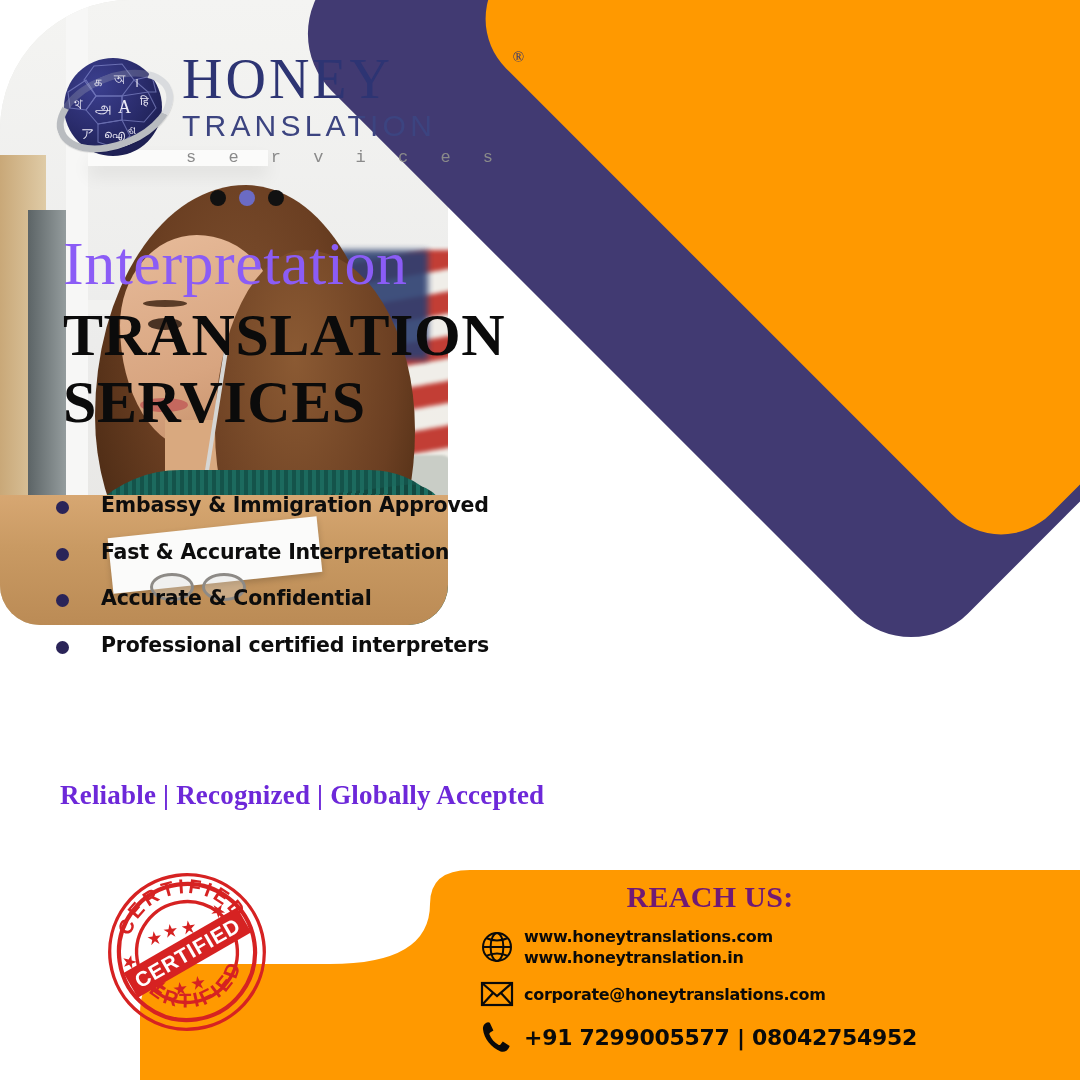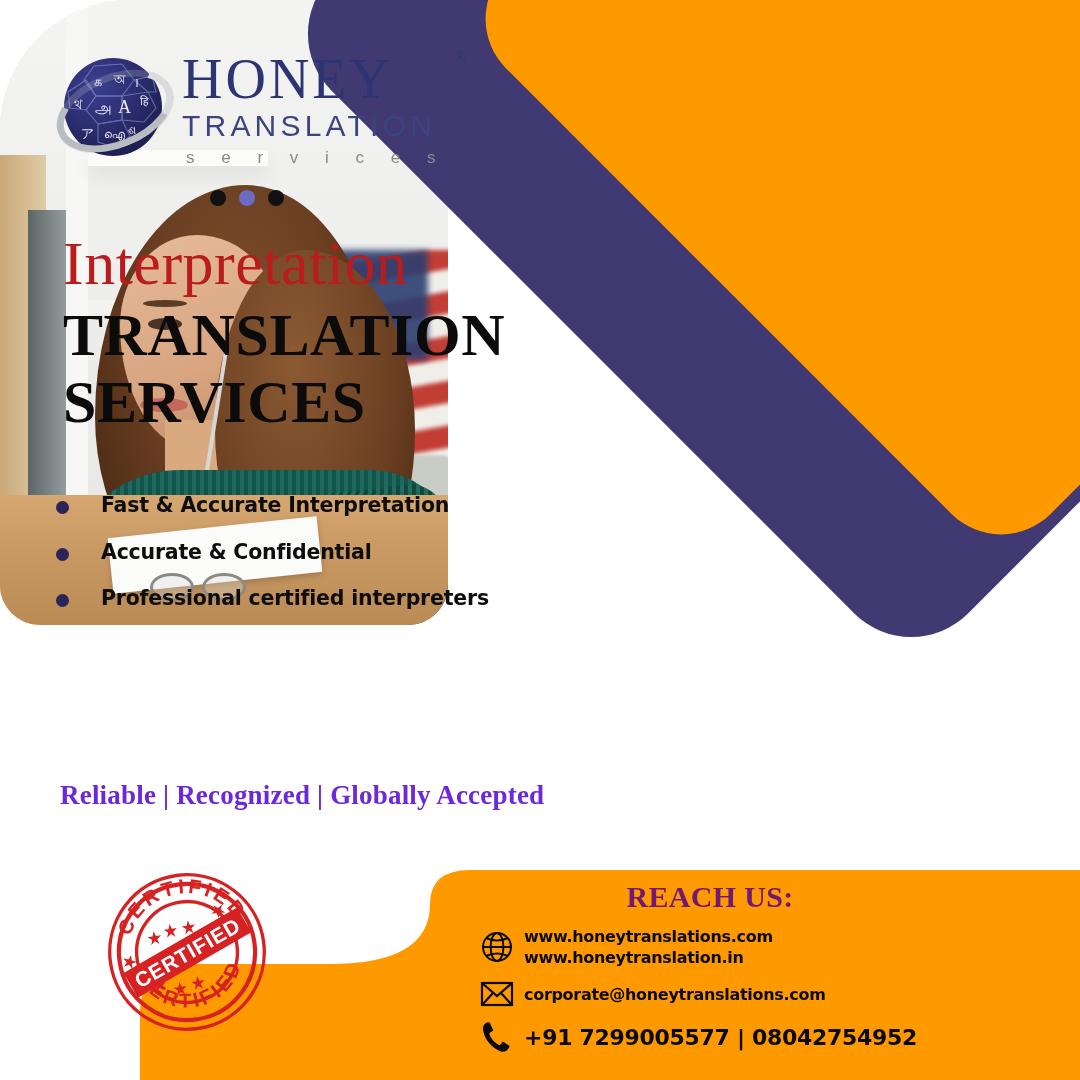--- a/index.html
+++ b/index.html
@@ -216,32 +216,32 @@
   .logo-reg {
     position:absolute; top:-2px; right:-20px;
     font-size:15px; letter-spacing:0; color:#2D3473;
   }
   .logo-translation {
     font-family:"Liberation Sans", sans-serif;
     font-size:30px; letter-spacing:4.2px; color:#3C4480;
     margin-top:2px; line-height:1.1;
   }
   .logo-services {
-    font-family:Liberation Sans, sans-serif;
+    font-family:Liberation Mono, monospace;
     font-size:17px; letter-spacing:11px; color:#8a8a8a;
     margin-top:6px; padding-left:4px;
   }
   .dots { position:absolute; left:210px; top:190px; display:flex; gap:13px; z-index:6; }
   .dots i { display:block; width:16px; height:16px; border-radius:50%; }
 
   
   .headline { position:absolute; left:63px; top:232px; z-index:6; }
   .hl-script {
     font-family:"Liberation Serif", serif;
-    font-size:62px; font-weight:400; color:#b91c1c; line-height:1;
+    font-size:62px; font-weight:400; color:#8b5cf6; line-height:1;
     letter-spacing:.5px;
   }
   .hl-bold {
     font-family:"Liberation Serif", serif;
     font-weight:700; font-size:60px; color:#0b0b0b;
     line-height:1.12; letter-spacing:.6px; margin-top:8px;
   }
 
   
   .bullets { position:absolute; left:56px; top:492px; width:470px; z-index:6; }
@@ -380,20 +380,24 @@
 
   <div class="headline">
     <div class="hl-script">Interpretation</div>
     <div class="hl-bold">TRANSLATION</div>
     <div class="hl-bold" style="margin-top:0">SERVICES</div>
   </div>
 
   <div class="bullets">
     <div class="bullet-row">
       <span class="bullet-dot"></span>
+      <span class="bullet-text">Embassy &amp; Immigration Approved</span>
+    </div>
+    <div class="bullet-row">
+      <span class="bullet-dot"></span>
       <span class="bullet-text">Fast &amp; Accurate Interpretation</span>
     </div>
     <div class="bullet-row">
       <span class="bullet-dot"></span>
       <span class="bullet-text">Accurate &amp; Confidential</span>
     </div>
     <div class="bullet-row">
       <span class="bullet-dot"></span>
       <span class="bullet-text">Professional certified interpreters</span>
     </div>

